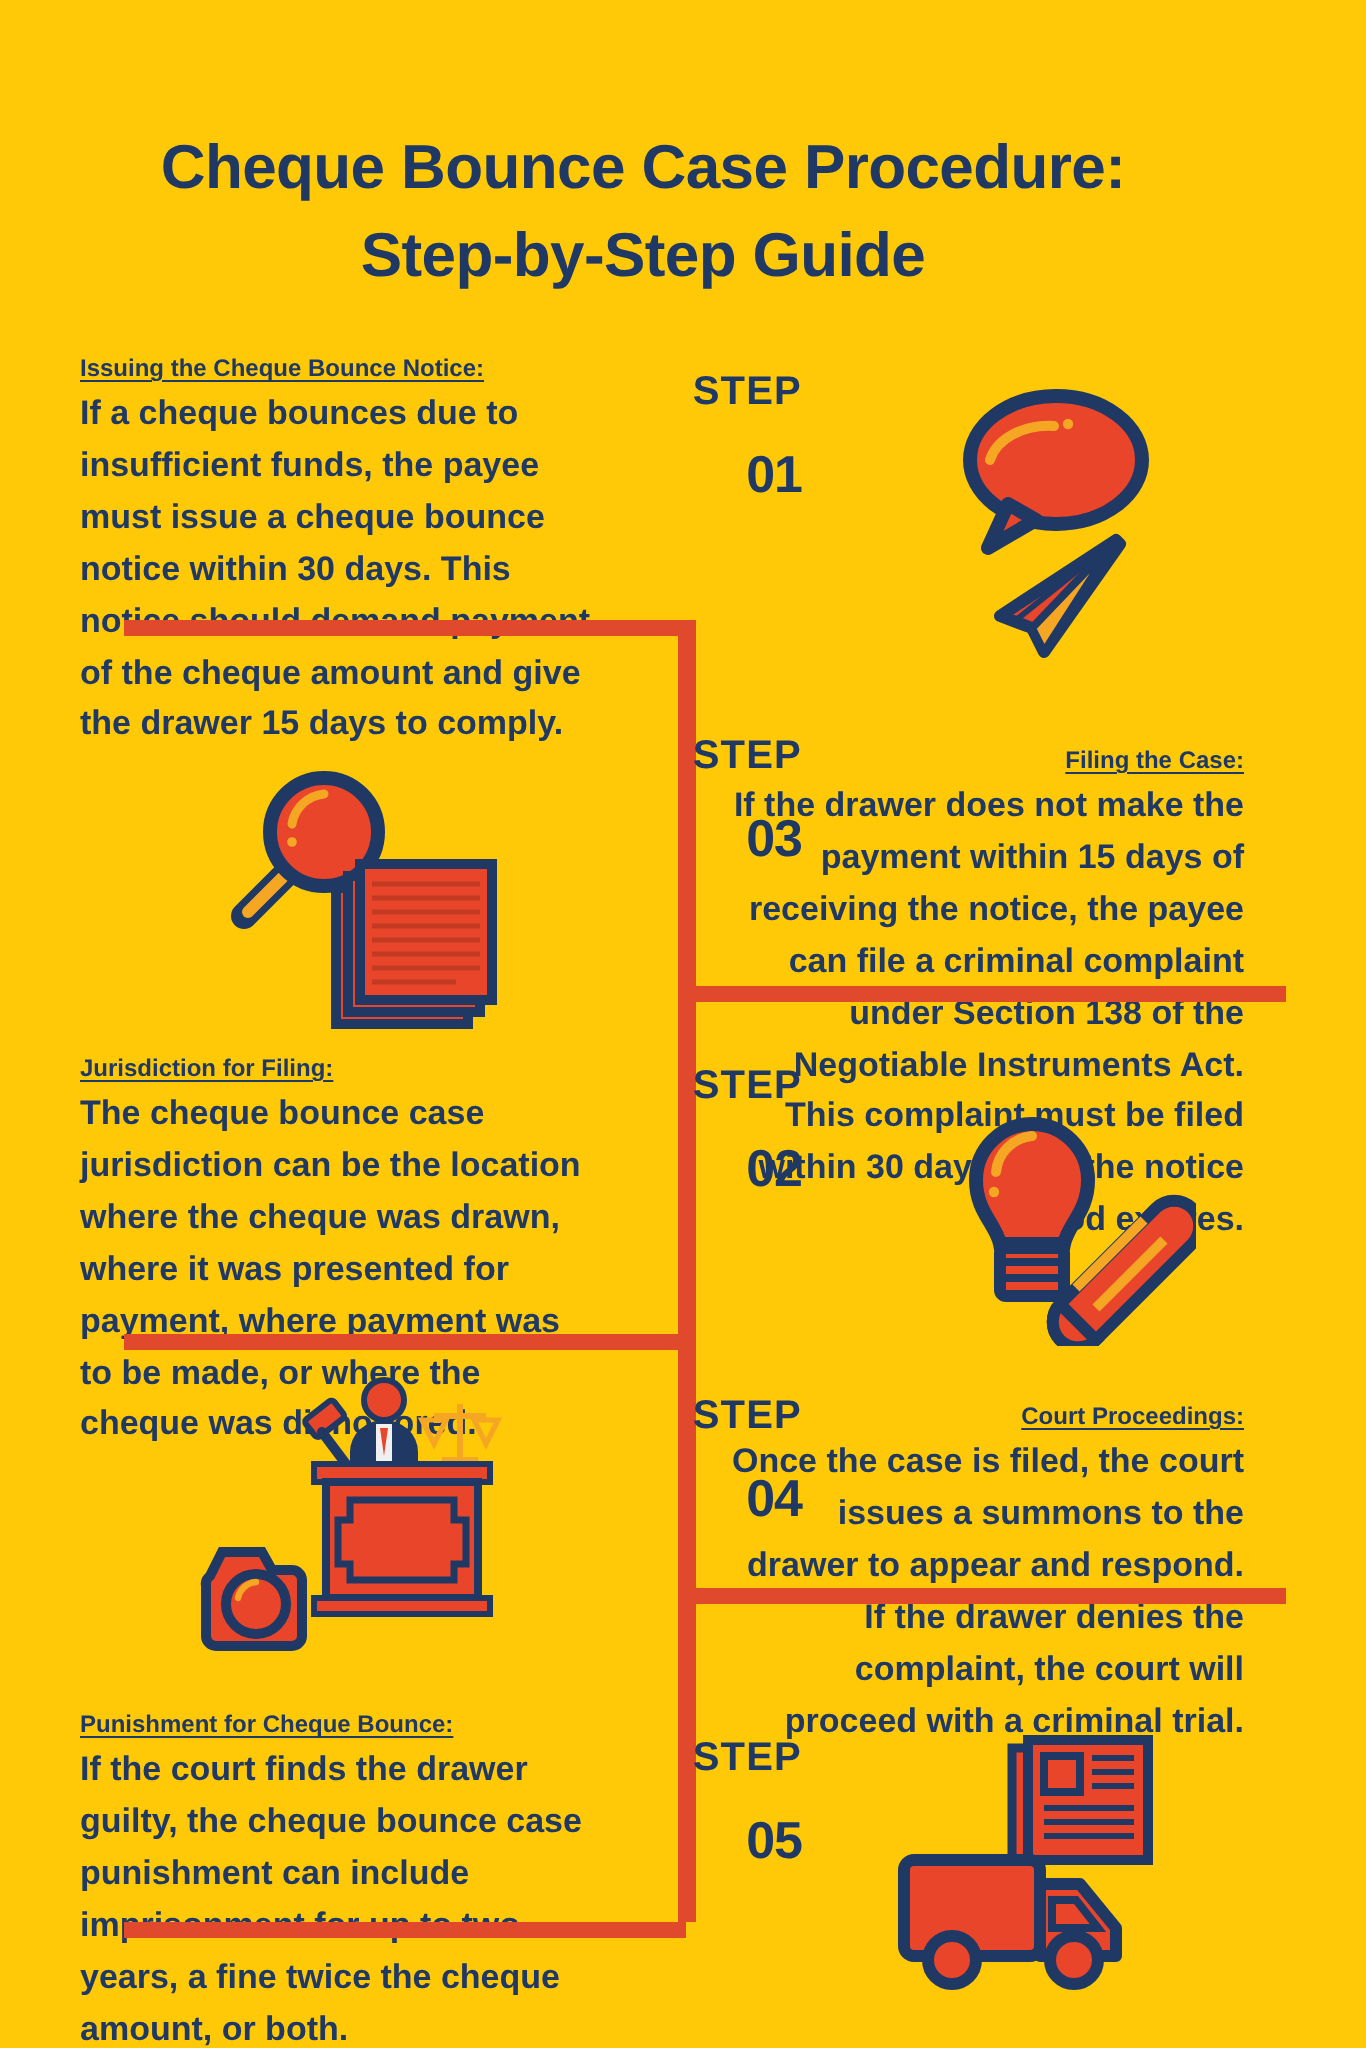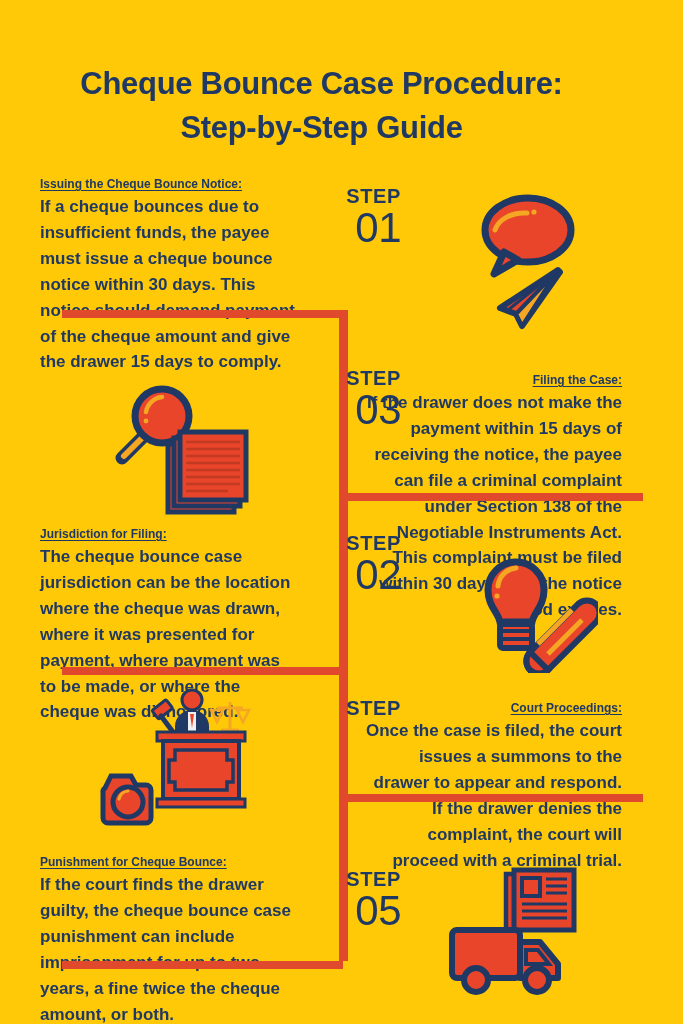--- a/index.html
+++ b/index.html
@@ -62,25 +62,25 @@
   }
   .step-word {
     display: block;
     font-size: 20px;
     font-weight: 700;
     letter-spacing: 0.6px;
     line-height: 1.0;
   }
   .step-digits {
     display: block;
-    font-size: 42px;
-    font-weight: 400;
+    font-size: 26px;
+    font-weight: 700;
     letter-spacing: -0.5px;
     line-height: 1.05;
-    margin-top: 0;
+    margin-top: 18px;
   }
 
   
   .panel {
     position: absolute;
     width: 258px;
     color: #1F3864;
   }
   .panel.left  { left: 40px;  text-align: left; }
   .panel.right { left: 364px; text-align: right; }
@@ -226,20 +226,21 @@
     </div>
   </div>
 
   <div class="step-row">
     <div class="panel right" style="top:700px;">
       <span class="panel-heading">Court Proceedings:</span>
       <span class="panel-body">Once the case is filed, the court issues a summons to the drawer to appear and respond. If the drawer denies the complaint, the court will proceed with a criminal trial.</span>
     </div>
     <div class="step-num" style="left:281px; top:698px;">
       <span class="step-word">STEP</span>
+      <span class="step-digits">04</span>
     </div>
     <div class="connector to-right" style="top:794px;"></div>
 
     <div class="art" style="left:95px; top:682px;">
       <svg width="160" height="145" viewBox="0 0 160 145">
         <g>
 
           <circle cx="97" cy="18" r="10" fill="#E8452B" stroke="#1F3864" stroke-width="3"></circle>
           <path d="M80 44 a17 16 0 0 1 34 0 l0 8 l-34 0 z" fill="#1F3864"></path>
           <rect x="93" y="30" width="8" height="22" fill="#F0F0F0"></rect>

